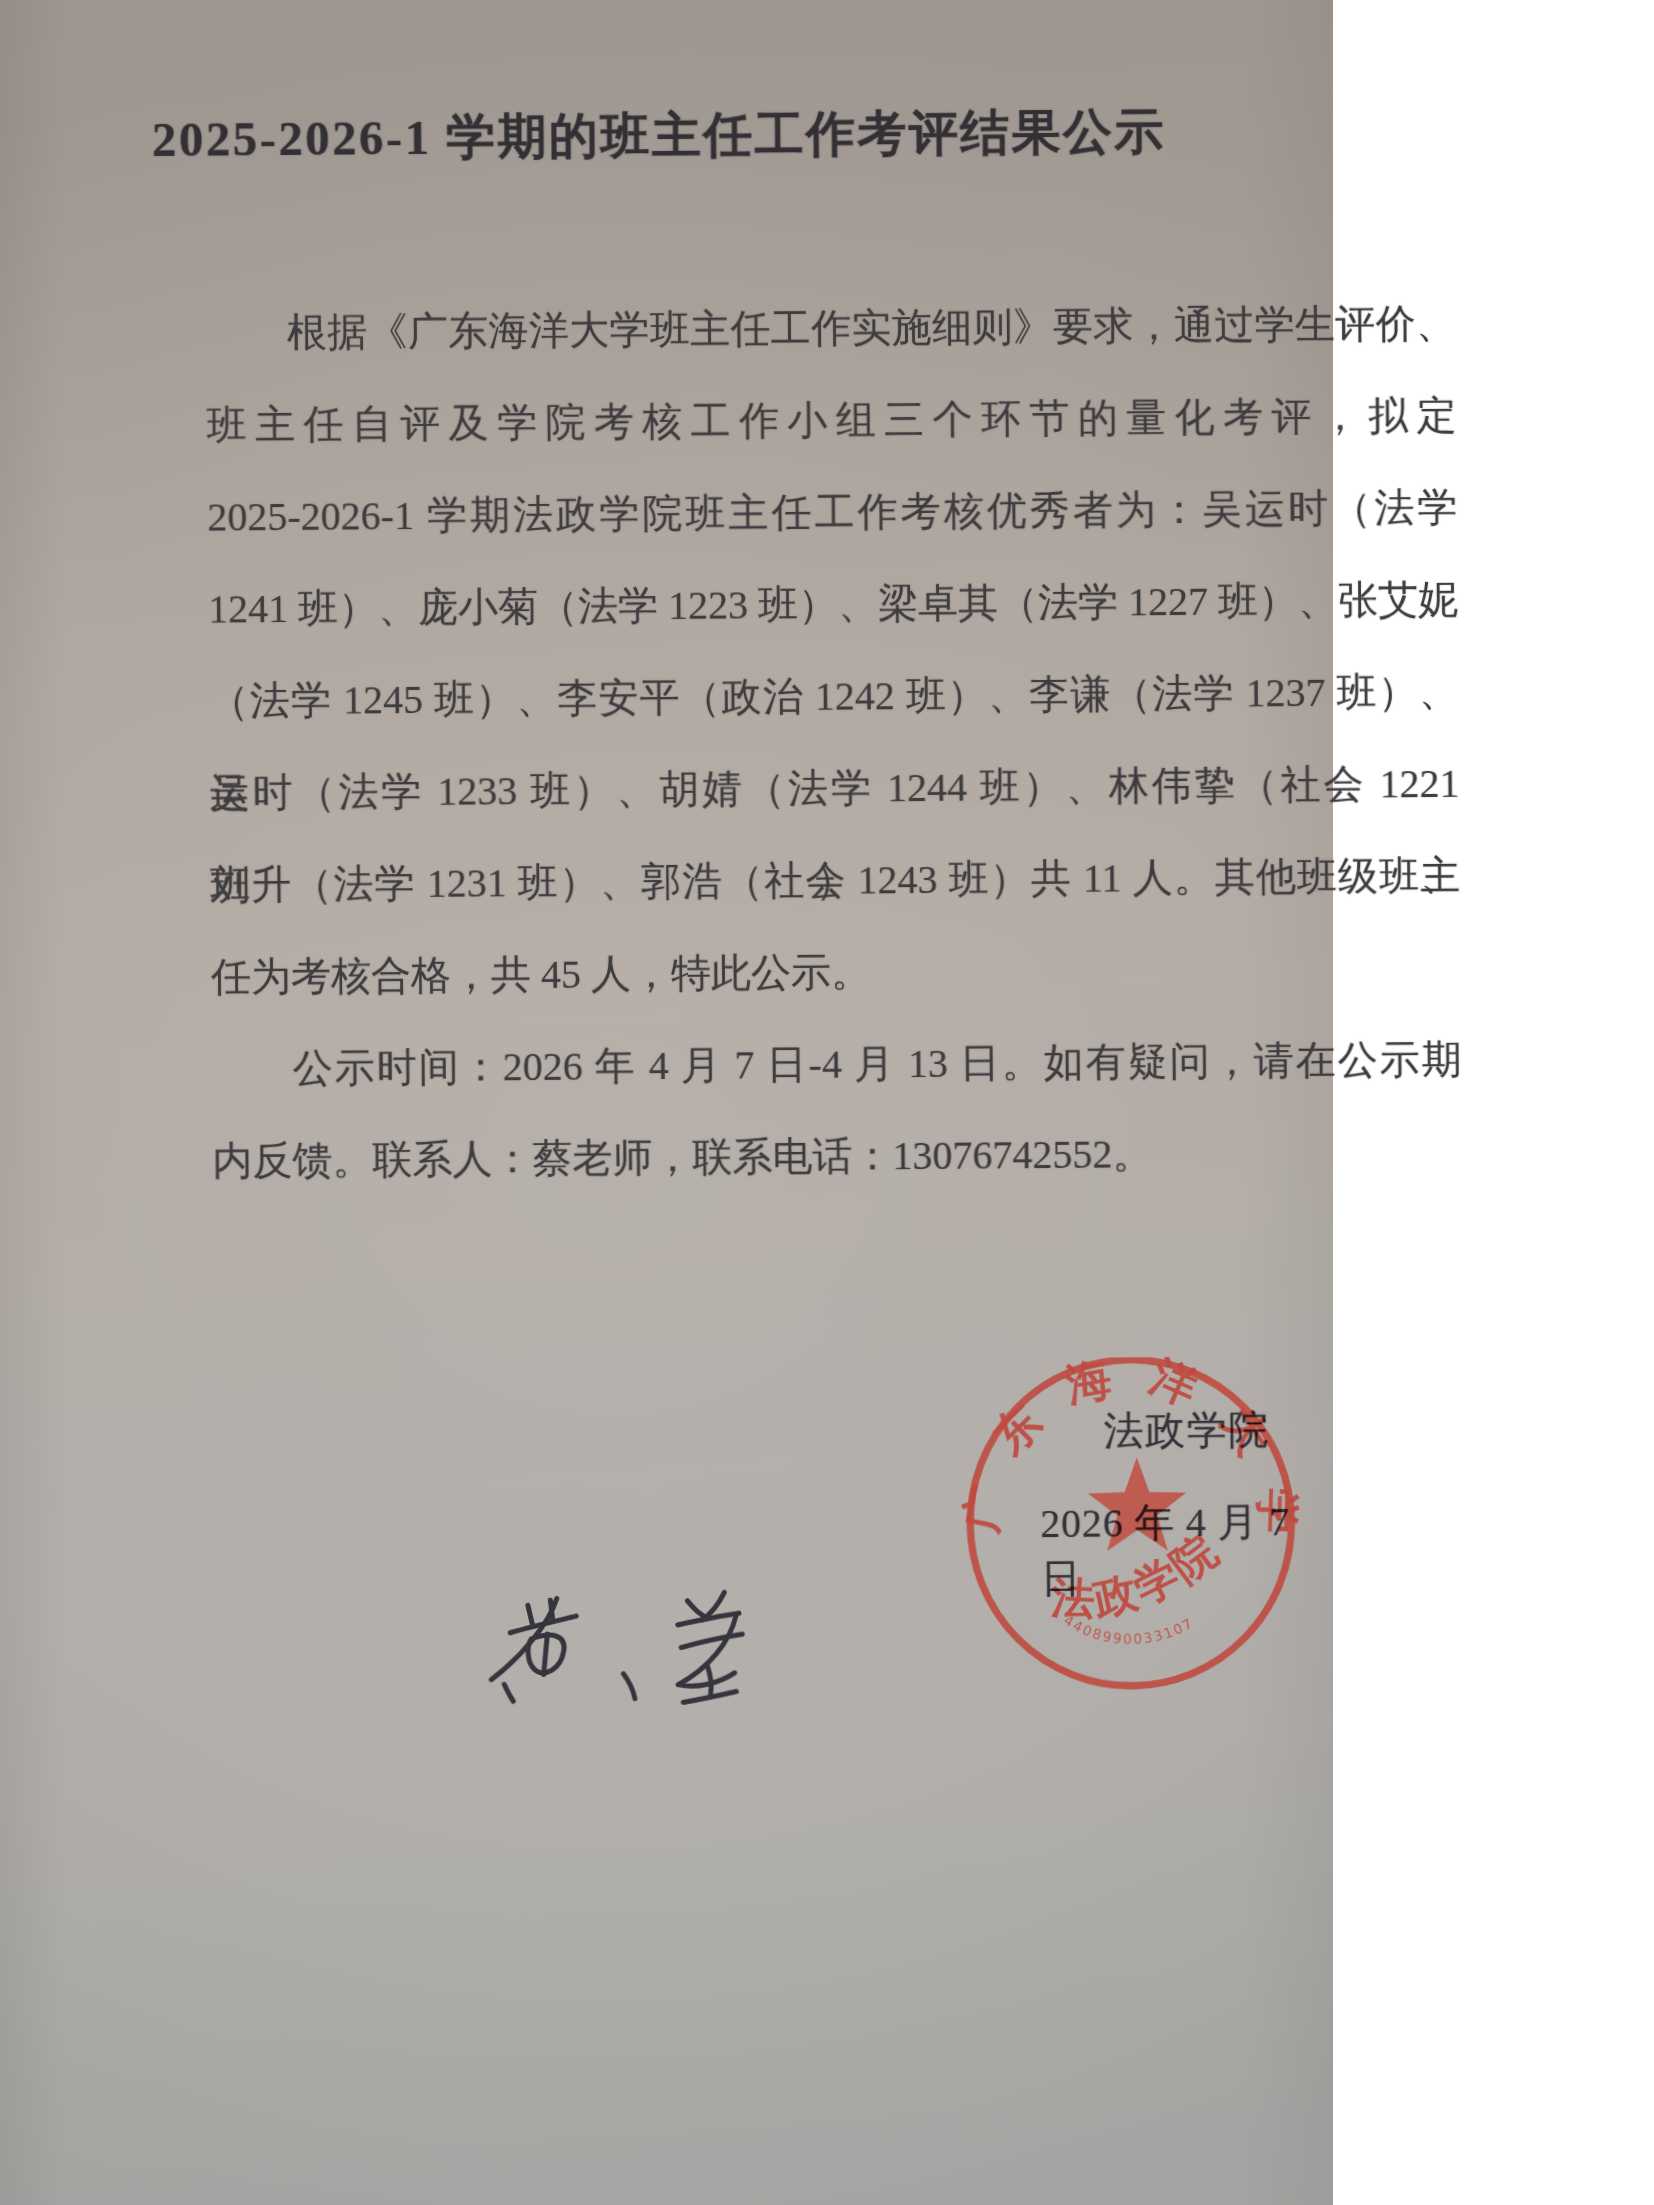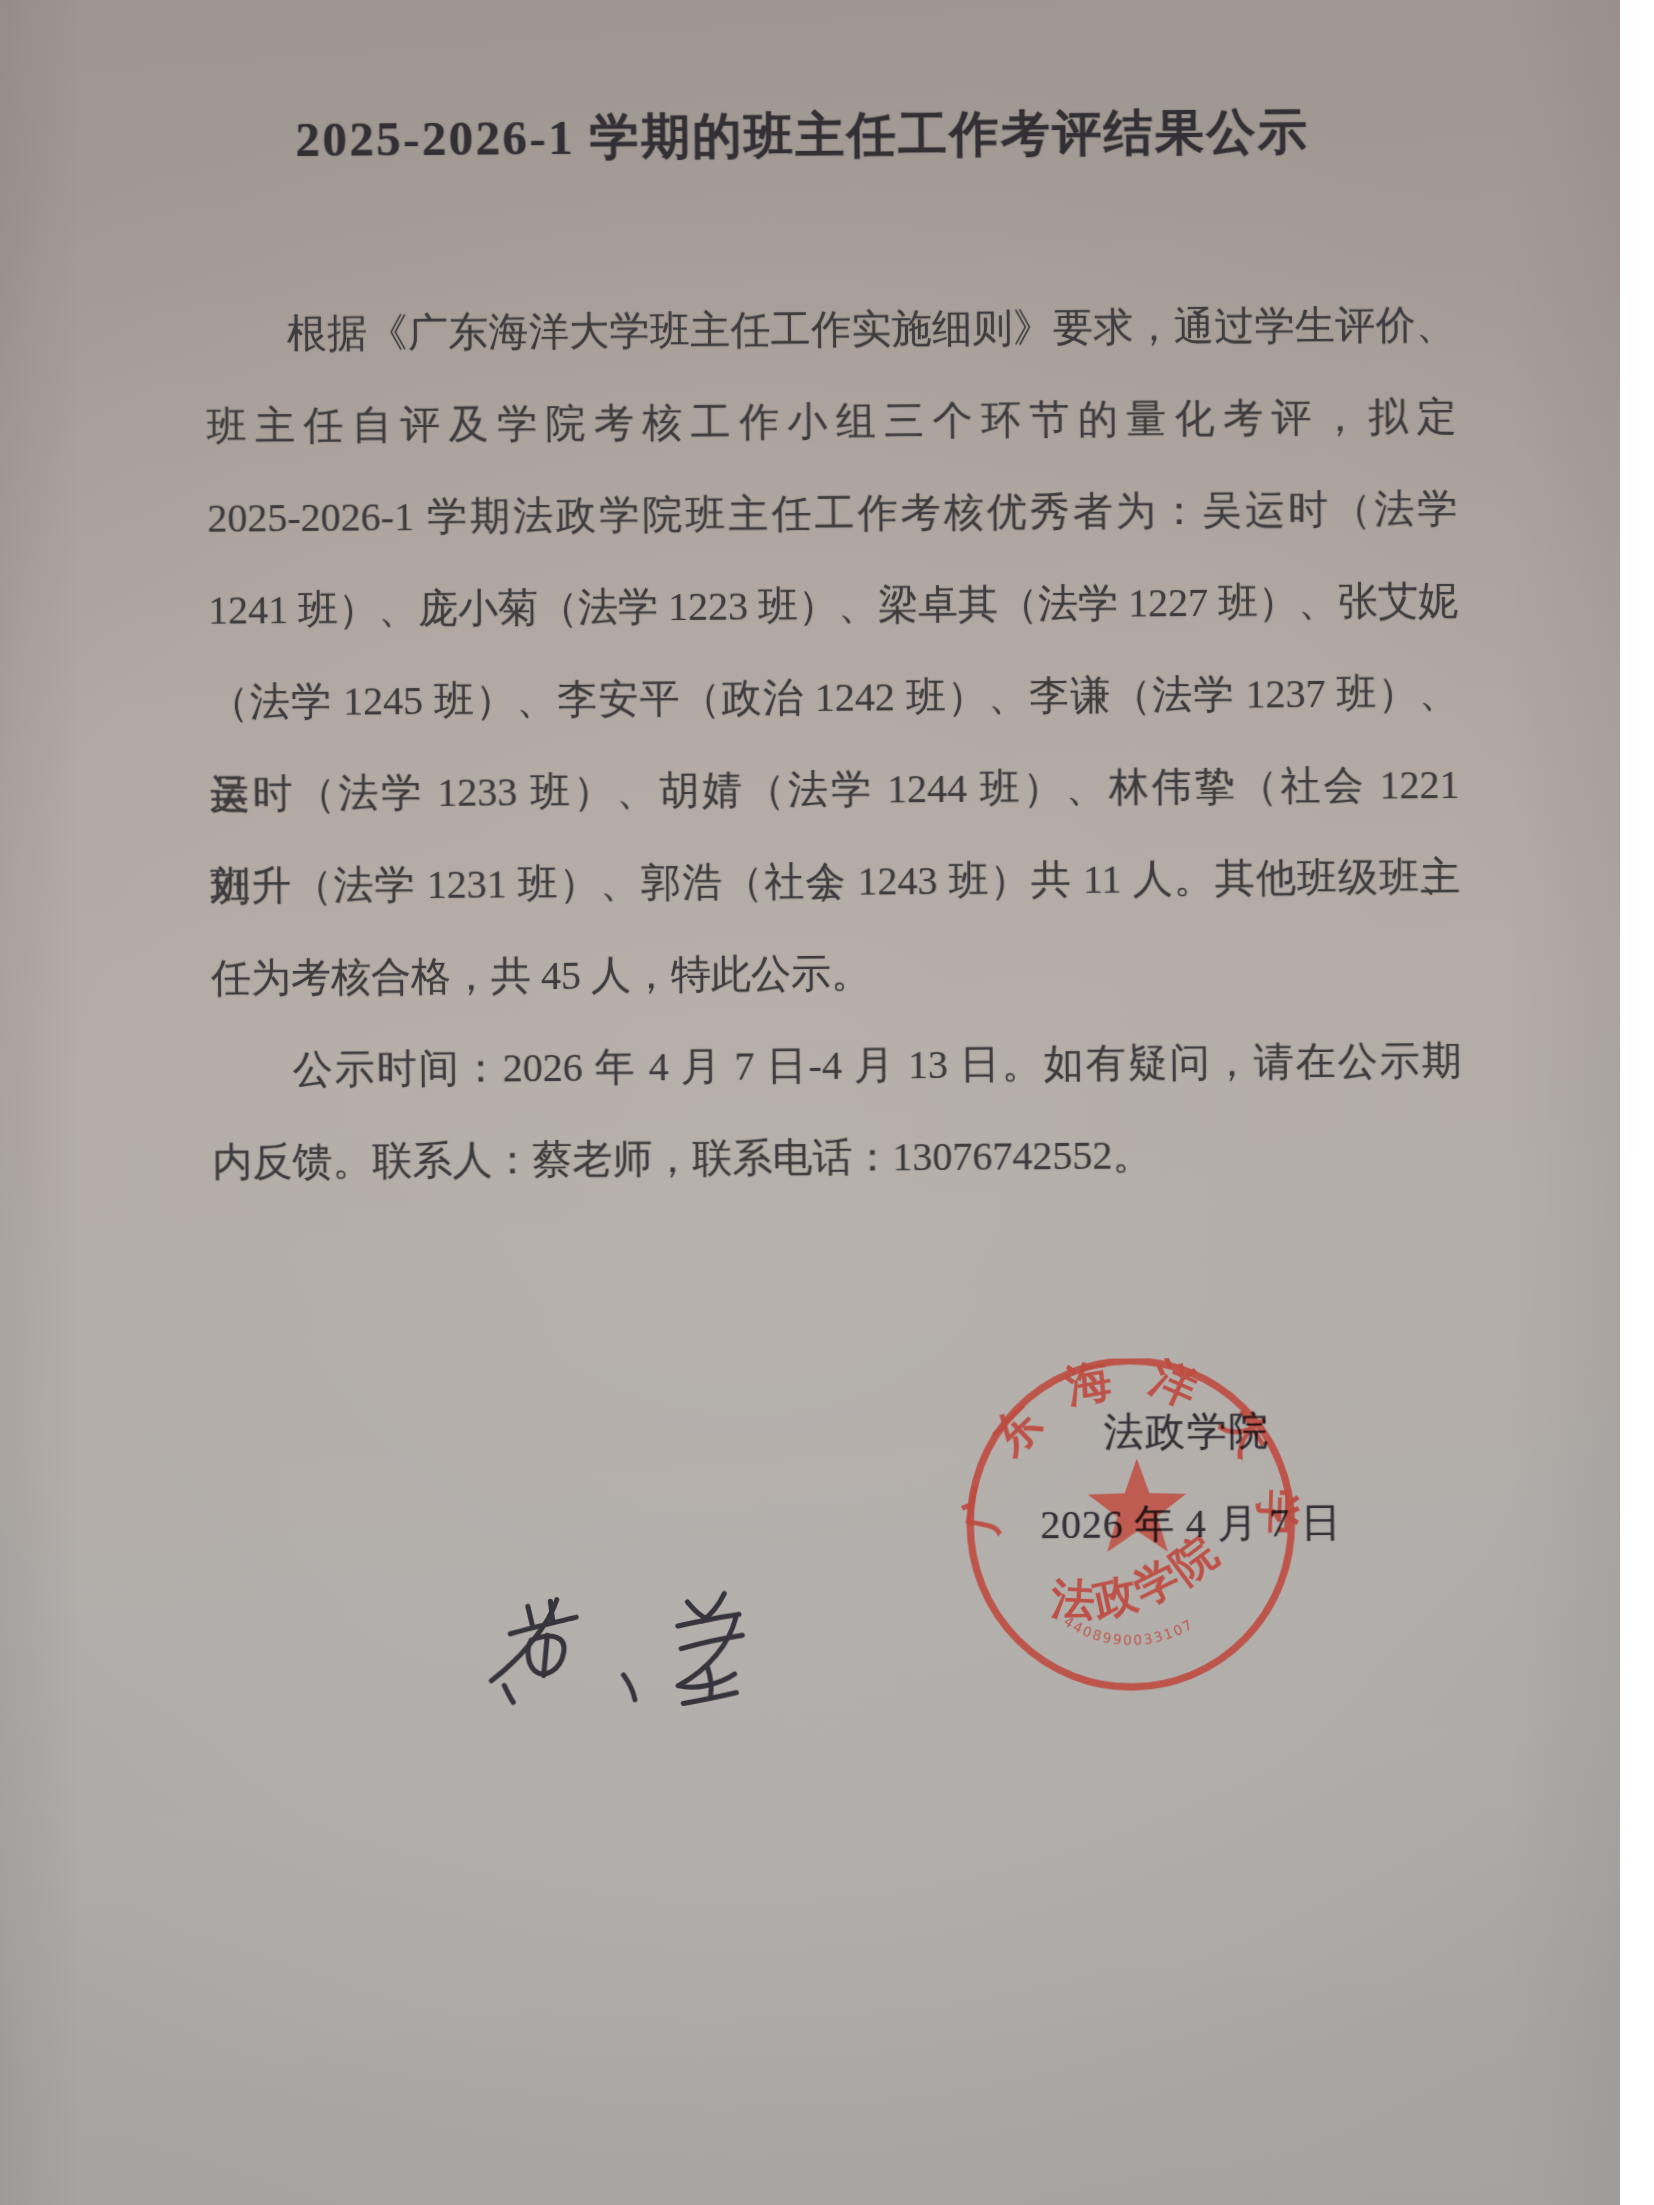--- a/index.html
+++ b/index.html
@@ -4,21 +4,21 @@
 <style>
   html, body { margin: 0; padding: 0; }
   body {
     width: 1654px; height: 2205px;
     overflow: hidden;
     font-family: "Liberation Serif", "DejaVu Serif", serif;
   }
   
   .paper {
     position: relative;
-    width: 1620px; height: 2205px;
+    width: 1333px; height: 2205px;
     background:
       linear-gradient(90deg, rgba(0,0,0,0.055) 0%, rgba(0,0,0,0.0) 5%, rgba(0,0,0,0.0) 93%, rgba(0,0,0,0.045) 100%),
       radial-gradient(ellipse 1292px 1131px at 46% 52%, rgba(255,255,255,0.05) 0%, rgba(0,0,0,0.0) 60%, rgba(0,0,0,0.05) 100%),
       linear-gradient(176deg, #a59d97 0%, #aba29b 14%, #b1a8a1 30%, #b4aca5 46%, #b3aeaa 66%, #b1afac 84%, #aeacaa 100%);
   }
   
   .sheet {
     position: absolute; inset: 0;
     transform: rotate(-0.45deg);
     transform-origin: 50% 50%;

